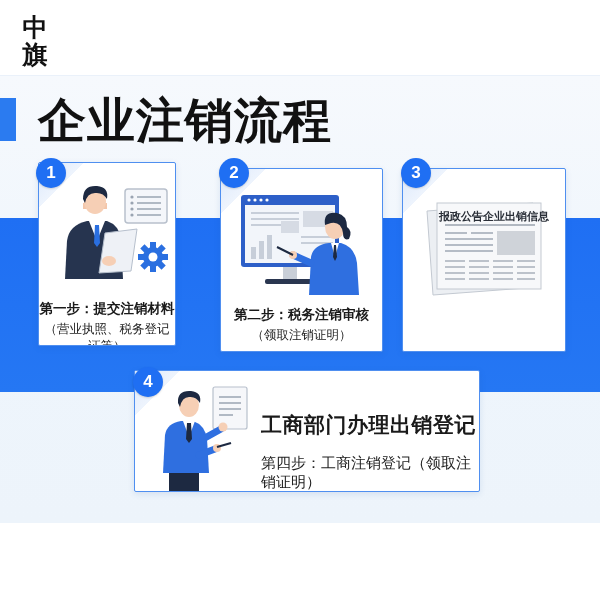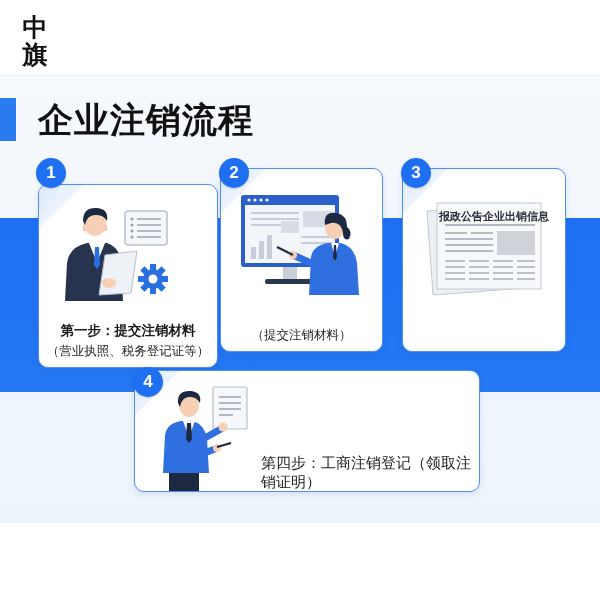--- a/index.html
+++ b/index.html
@@ -6,29 +6,29 @@
   html, body { width: 600px; height: 600px; background: #ffffff; overflow: hidden; }
   body { position: relative; font-family: "DejaVu Sans", "Liberation Sans", sans-serif; }
 
   .logo { position: absolute; left: 17px; top: 14px; width: 36px; display: flex; flex-direction: column; align-items: center; font-family: "DejaVu Serif", "Liberation Serif", serif; font-weight: 900; font-size: 25px; line-height: 27px; color: #111; }
 
   .panel { position: absolute; left: 0; top: 75px; width: 600px; height: 448px;
     background: linear-gradient(180deg, #f6f9fd 0%, #eef5fc 60%, #edf4fb 100%);
     border-top: 1px solid #eaf1fa; }
 
   .accent-bar { position: absolute; left: 0; top: 98px; width: 16px; height: 43px; background: #2b7bf0; }
-  .title { position: absolute; left: 38px; top: 96px; font-size: 35px; font-weight: 900; color: #111; letter-spacing: 1px; line-height: 48px; }
+  .title { position: absolute; left: 38px; top: 96px; font-size: 48px; font-weight: 900; color: #111; letter-spacing: 1px; line-height: 48px; }
 
   .band { position: absolute; left: 0; top: 218px; width: 600px; height: 174px; background: linear-gradient(180deg, #1f6ff3 0%, #2577f3 100%); }
 
-  .card { position: absolute; background: #fff; border-radius: 10px; border: 1.5px solid #4f8ff0; box-shadow: 0 2px 6px rgba(30,80,160,0.12); overflow: hidden; }
+  .card { position: absolute; background: #fff; border-radius: 2px; border: 1.5px solid #4f8ff0; box-shadow: 0 2px 6px rgba(30,80,160,0.12); overflow: hidden; }
   .card .corner { position: absolute; left: 0; top: 0; width: 44px; height: 44px; background: linear-gradient(135deg, #dbe8fb 0%, #eef4fd 50%, rgba(255,255,255,0) 51%); }
   .badge { position: absolute; width: 30px; height: 30px; border-radius: 50%; background: #1f6ff3; color: #fff; font-weight: bold; font-size: 17px; display: flex; align-items: center; justify-content: center; z-index: 3; font-family: "Liberation Sans", sans-serif; box-shadow: 0 1px 2px rgba(0,0,0,0.15); }
 
-  .c1 { left: 38px; top: 184px; width: 180px; height: 184px; }
+  .c1 { left: 38px; top: 162px; width: 138px; height: 184px; }
   .c2 { left: 220px; top: 168px; width: 163px; height: 184px; }
   .c3 { left: 402px; top: 168px; width: 164px; height: 184px; }
   .c4 { left: 134px; top: 370px; width: 346px; height: 122px; }
 
   .b1 { left: 36px; top: 158px; }
   .b2 { left: 219px; top: 158px; }
   .b3 { left: 401px; top: 158px; }
   .b4 { left: 133px; top: 367px; }
 
   .step-title { position: absolute; left: 0; width: 100%; text-align: center; font-size: 13.5px; font-weight: bold; color: #1a1a1a; top: 137px; }
@@ -127,21 +127,22 @@
 
     <path d="M74 104 L76 66 Q78 54 94 52 L106 52 Q120 56 122 72 L124 104 Z" fill="#2f6fe0"></path>
     <path d="M96 52 L100 66 L104 52 Z" fill="#fff"></path>
     <path d="M99 54 L101 54 L102 66 L100 70 L98 66 Z" fill="#1d2941"></path>
     <ellipse cx="100" cy="36" rx="10" ry="12" fill="#f6cfb5"></ellipse>
     <path d="M90 34 Q88 20 102 22 Q112 24 112 36 Q118 40 114 48 Q108 50 108 42 Q106 30 96 32 Z" fill="#1d2941"></path>
     <path d="M76 72 L58 64" stroke="#2f6fe0" stroke-width="7" stroke-linecap="round"></path>
     <circle cx="58" cy="64" r="4" fill="#f6cfb5"></circle>
     <line x1="58" y1="64" x2="42" y2="56" stroke="#1d2941" stroke-width="2"></line>
   </svg>
-  <div class="step-sub">（提交注销材料）</div>
+  <div class="step-title">第二步：税务注销审核</div>
+  <div class="step-sub">（领取注销证明）</div>
 </div>
 <div class="badge b2">2</div>
 
 <div class="card c3">
   <div class="corner"></div>
   <svg class="illus" style="left:22px;top:28px" width="124" height="100" viewBox="0 0 124 100">
     <path d="M2 14 L108 6 L114 90 L8 98 Z" fill="#eceff3" stroke="#c3c9d1" stroke-width="1"></path>
     <rect x="12" y="6" width="104" height="86" fill="#f7f8fa" stroke="#c3c9d1" stroke-width="1"></rect>
     <line x1="20" y1="28" x2="110" y2="28" stroke="#9aa3ae" stroke-width="1.5"></line>
     <rect x="72" y="34" width="38" height="24" fill="#cfd3d9"></rect>
@@ -188,15 +189,16 @@
     <path d="M24 44 L30 60 L36 44 Z" fill="#fff"></path>
     <path d="M28 46 L32 46 L33 62 L30 66 L27 62 Z" fill="#1d2941"></path>
     <ellipse cx="30" cy="28" rx="10" ry="12" fill="#f6cfb5"></ellipse>
     <path d="M19 26 Q18 13 32 14 Q43 15 41 26 Q37 19 30 20 Q23 20 21 30 Z" fill="#1d2941"></path>
     <path d="M44 62 L62 52" stroke="#2f6fe0" stroke-width="7" stroke-linecap="round"></path>
     <circle cx="64" cy="50" r="4.5" fill="#f6cfb5"></circle>
     <path d="M40 78 L56 72" stroke="#2f6fe0" stroke-width="7" stroke-linecap="round"></path>
     <circle cx="58" cy="71" r="4" fill="#f6cfb5"></circle>
     <line x1="58" y1="70" x2="72" y2="66" stroke="#1d2941" stroke-width="2.2"></line>
   </svg>
+  <div class="c4-title">工商部门办理出销登记</div>
   <div class="c4-sub">第四步：工商注销登记（领取注销证明）</div>
 </div>
 <div class="badge b4">4</div>
 
 </body></html>

